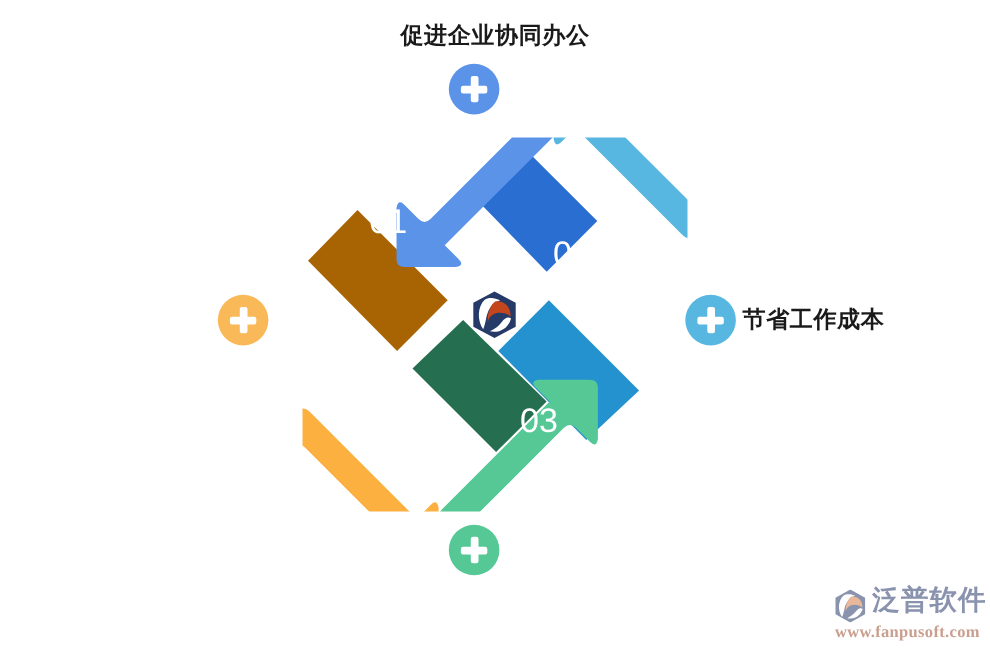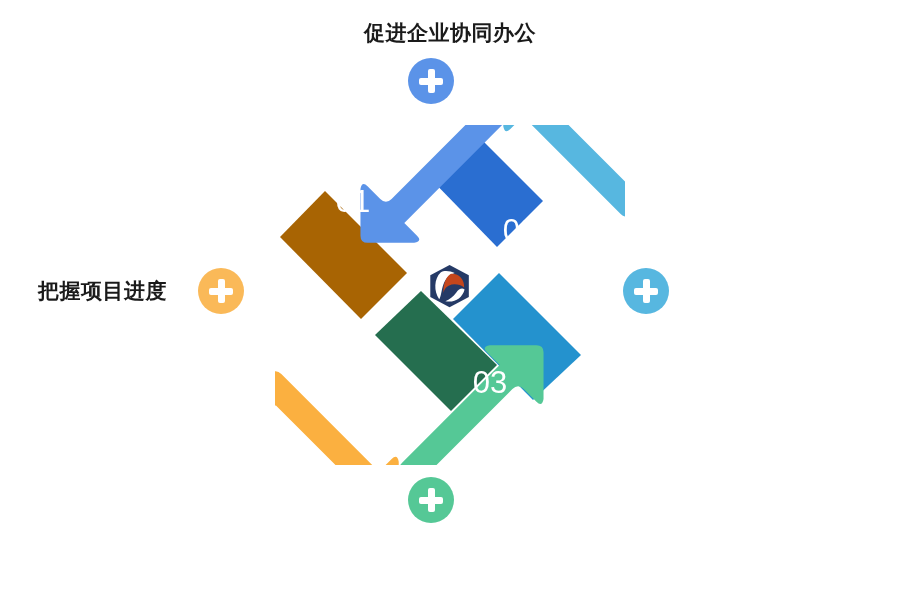--- a/index.html
+++ b/index.html
@@ -148,23 +148,23 @@
   }
 </style>
 </head>
 <body>
 
 <div id="stage">
 
   <div class="label-text" id="label-top">促进企业协同办公</div>
   <div class="plus-badge" id="plus-top" style="background:#5b93e8;"></div>
 
-  <div class="label-text" id="label-left">把握项目进度</div>
   <div class="plus-badge" id="plus-left" style="background:#fab958;"></div>
 
+  <div class="label-text" id="label-right">节省工作成本</div>
   <div class="plus-badge" id="plus-right" style="background:#57b7e0;"></div>
 
   <div class="plus-badge" id="plus-bottom" style="background:#55c896;"></div>
 
   <div id="cycle-diagram">
     <svg viewBox="0 0 350 340" xmlns="http://www.w3.org/2000/svg">
       <defs>
 
         <g id="arrow-shape">
           <path d="M 10 52
@@ -222,14 +222,24 @@
 
       <g transform="translate(152,140) scale(0.235)">
         <path fill="#253a66" d="M 96 0 L 178 44 L 178 136 L 96 180 L 14 136 L 14 44 Z"></path>
         <path fill="#ffffff" d="M 58 32 C 30 58 28 112 52 146 C 62 128 62 96 74 72 C 84 52 100 40 118 34 C 100 26 74 20 58 32 Z"></path>
         <path fill="#c4461c" d="M 100 38 C 134 34 160 60 158 96 C 140 82 114 78 92 88 C 80 94 72 106 70 118 C 68 88 78 52 100 38 Z"></path>
         <path fill="#ffffff" d="M 160 104 C 150 142 116 162 78 154 C 96 146 112 134 124 118 C 136 102 148 96 160 104 Z"></path>
       </g>
     </svg>
   </div>
 
+  <div id="watermark">
+    <svg id="watermark-mark" viewBox="0 0 100 96">
+      <path fill="#8a93ae" d="M 50 0 L 93 24 L 93 72 L 50 96 L 7 72 L 7 24 Z"></path>
+      <path fill="#ffffff" d="M 30 18 C 14 32 13 62 26 80 C 32 70 32 52 39 39 C 45 28 54 21 64 18 C 54 13 39 11 30 18 Z"></path>
+      <path fill="#e8b89a" d="M 53 20 C 72 18 86 32 85 52 C 75 44 61 42 49 47 C 42 51 38 57 37 64 C 36 47 41 28 53 20 Z"></path>
+      <path fill="#ffffff" d="M 86 56 C 80 77 62 88 41 83 C 51 79 59 72 66 64 C 73 55 79 52 86 56 Z"></path>
+    </svg>
+    <div id="watermark-brand">泛普软件</div>
+    <div id="watermark-url">www.fanpusoft.com</div>
+  </div>
 
 </div>
 
 </body></html>

